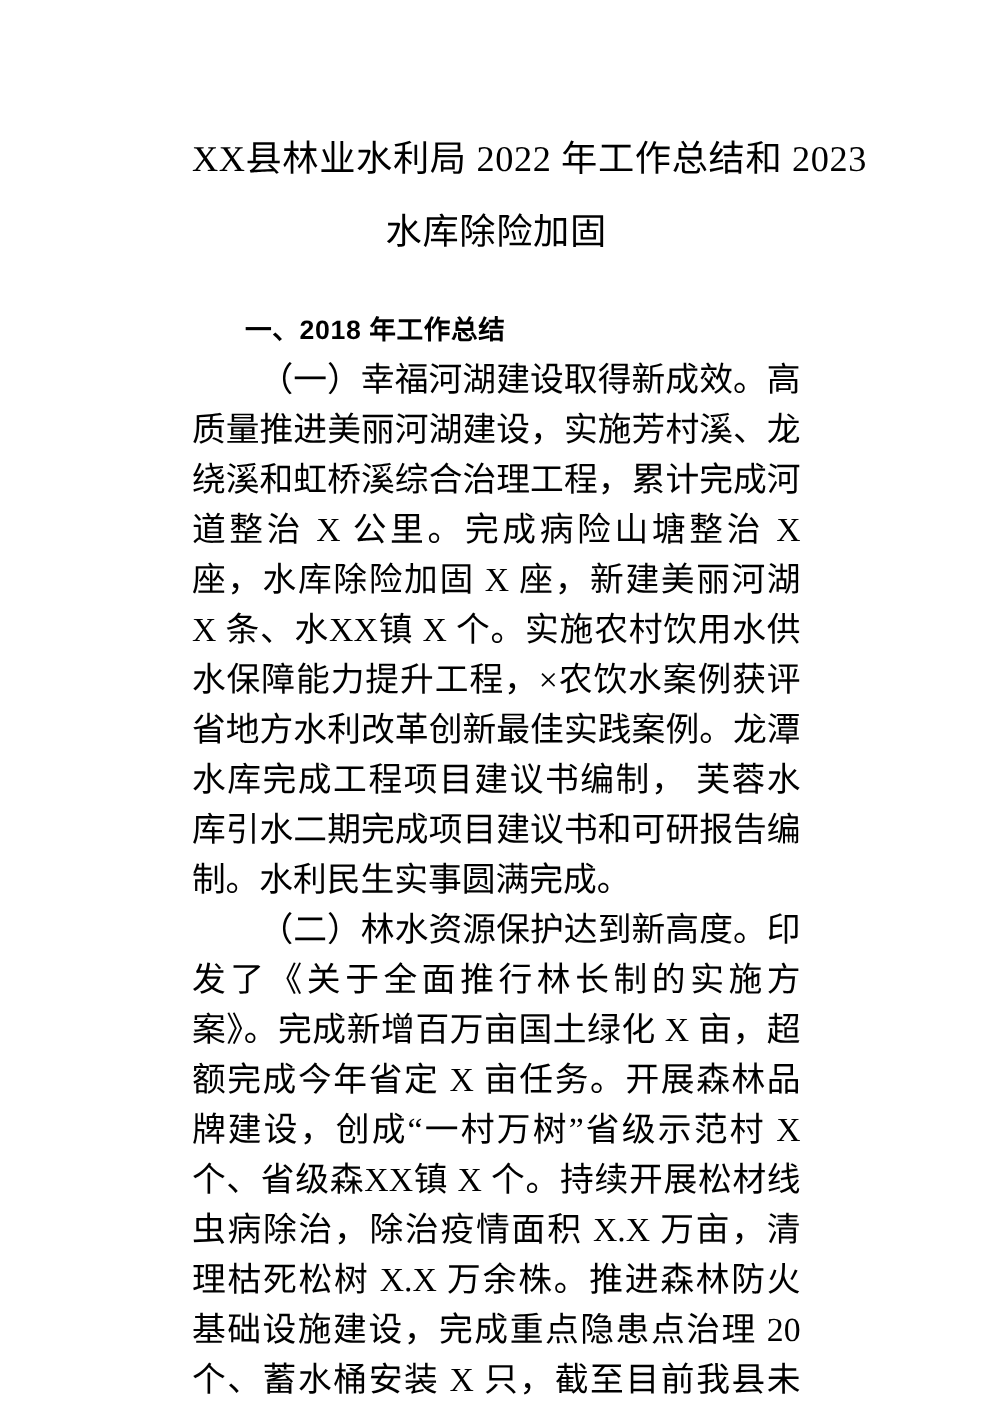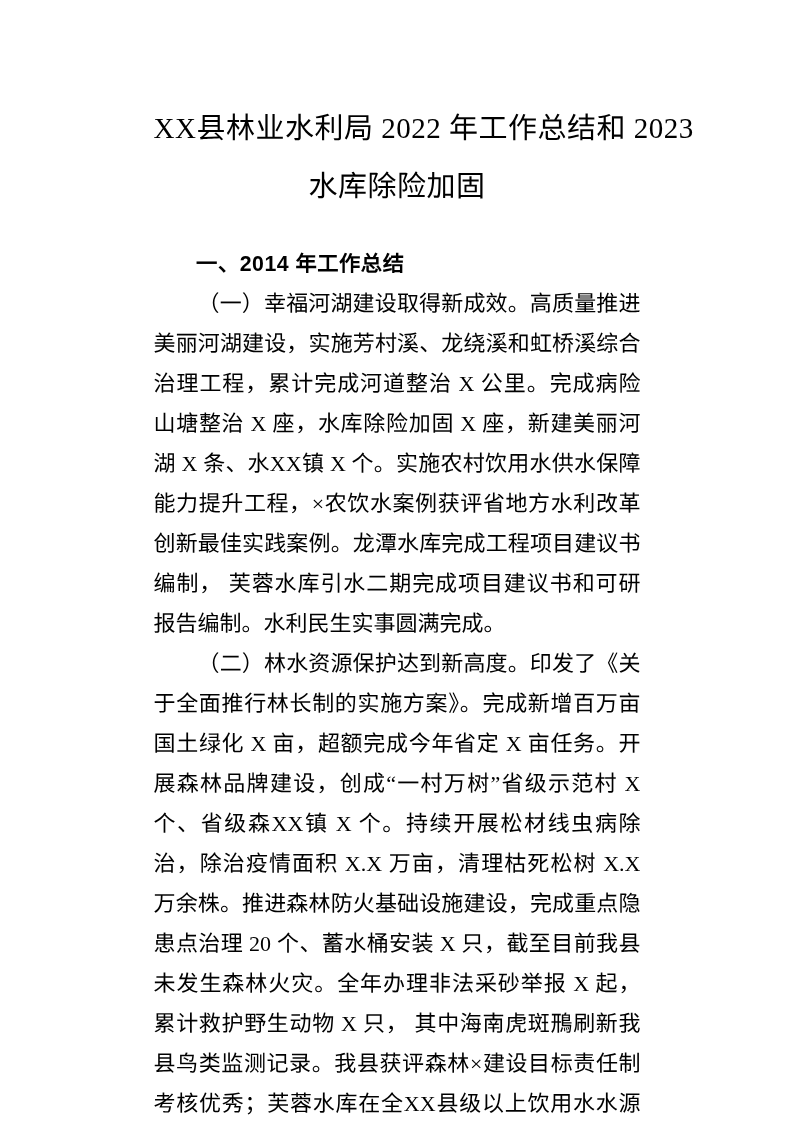--- a/index.html
+++ b/index.html
@@ -37,36 +37,36 @@
     font-weight: 700;
     font-size: 21.3px;
     line-height: 40px;
     text-indent: 2em;
     letter-spacing: 0.5px;
   }
   .body-para {
     margin: 0;
     font-family: "Liberation Serif", "DejaVu Serif", serif;
     font-weight: 400;
-    font-size: 22px;
+    font-size: 27px;
     line-height: 40px;
     text-align: justify;
     text-justify: inter-ideograph;
     text-indent: 2em;
   }
 </style>
 </head>
 <body>
 
 <div class="page">
 
   <h1 class="doc-title">
     <span class="title-line">XX县林业水利局 2022 年工作总结和 2023</span>
     <span class="title-line">水库除险加固</span>
   </h1>
 
-  <h2 class="section-heading">一、2014 年工作总结</h2>
+  <h2 class="section-heading">一、2018 年工作总结</h2>
 
   <p class="body-para">（一）幸福河湖建设取得新成效。高质量推进美丽河湖建设，实施芳村溪、龙绕溪和虹桥溪综合治理工程，累计完成河道整治 X 公里。完成病险山塘整治 X 座，水库除险加固 X 座，新建美丽河湖 X 条、水XX镇 X 个。实施农村饮用水供水保障能力提升工程，×农饮水案例获评省地方水利改革创新最佳实践案例。龙潭水库完成工程项目建议书编制， 芙蓉水库引水二期完成项目建议书和可研报告编制。水利民生实事圆满完成。</p>
 
   <p class="body-para">（二）林水资源保护达到新高度。印发了《关于全面推行林长制的实施方案》。完成新增百万亩国土绿化 X 亩，超额完成今年省定 X 亩任务。开展森林品牌建设，创成“一村万树”省级示范村 X 个、省级森XX镇 X 个。持续开展松材线虫病除治，除治疫情面积 X.X 万亩，清理枯死松树 X.X 万余株。推进森林防火基础设施建设，完成重点隐患点治理 20 个、蓄水桶安装 X 只，截至目前我县未发生森林火灾。全年办理非法采砂举报 X 起，累计救护野生动物 X 只， 其中海南虎斑鳽刷新我县鸟类监测记录。我县获评森林×建设目标责任制考核优秀；芙蓉水库在全XX县级以上饮用水水源地中连续三年获评优等。</p>
 
 </div>
 
 </body></html>

